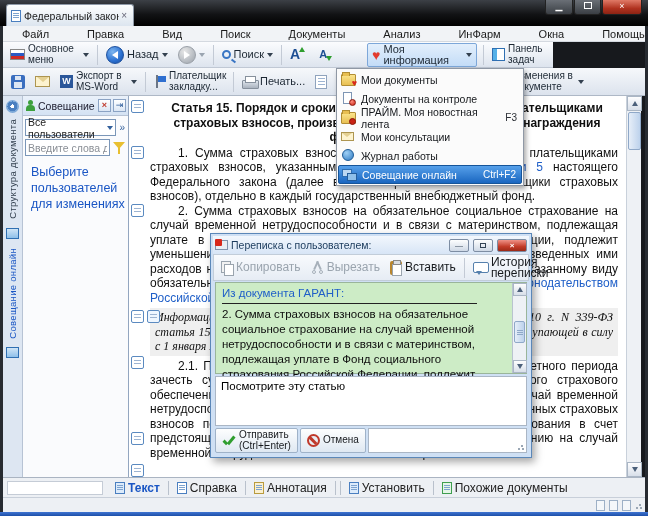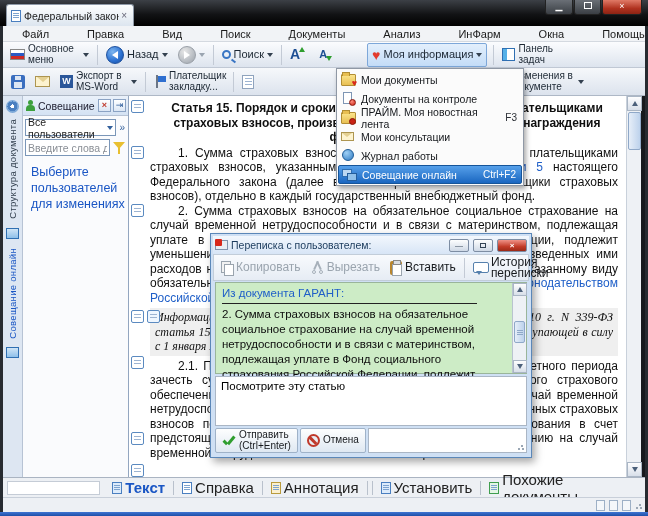--- a/index.html
+++ b/index.html
@@ -17,21 +17,21 @@
   .winbtn{height:15px;border:1px solid #222;border-top:none;background:linear-gradient(#6a6f76,#3a3e44);color:#fff;font-size:9px;line-height:13px;text-align:center;border-radius:0 0 3px 3px;margin-left:1px;}
   .winbtn.min{width:28px;}.winbtn.max{width:27px;}
   .winbtn.close{width:40px;background:linear-gradient(#e07a67,#b0321f 60%,#8c2314);}
   .maxglyph{display:inline-block;width:8px;height:7px;border:1px solid #fff;}
 
   
   #menubar{position:absolute;left:3px;top:26px;width:642px;height:16px;background:#f1f3f6;display:flex;align-items:center;font-size:11px;color:#1a1a1a;border-bottom:1px solid #d4d9e0;}
   #menubar span{padding:0 19px;}
 
   
-  #toolbar1{position:absolute;left:3px;top:42px;width:642px;height:26px;background:linear-gradient(#fbfcfe,#dde4ee);border-bottom:1px solid #c0c8d4;display:flex;align-items:center;}
+  #toolbar1{position:absolute;left:3px;top:42px;width:550px;height:26px;background:linear-gradient(#fbfcfe,#dde4ee);border-bottom:1px solid #c0c8d4;display:flex;align-items:center;}
   #toolbar2{position:absolute;left:3px;top:68px;width:642px;height:28px;background:linear-gradient(#f6f8fb,#dce3ed);border-bottom:1px solid #aeb8c6;display:flex;align-items:center;}
   .tbtn{display:flex;align-items:center;gap:3px;padding:1px 4px;font-size:10px;color:#1c2733;line-height:10.5px;height:24px;border:1px solid transparent;border-radius:2px;}
   .tbtn .cap{text-align:left;}
   .vsep{width:1px;height:20px;background:#c3cad5;margin:0 3px;flex:none;}
   .caret{width:0;height:0;border-left:3px solid transparent;border-right:3px solid transparent;border-top:4px solid #33404f;flex:none;}
   .caret.dis{border-top-color:#9aa4b0;}
   .flag-ru{width:15px;height:11px;border:1px solid #888;background:linear-gradient(#fff 33%,#2b59c3 33% 66%,#cf2b24 66%);flex:none;}
   .navcirc{width:18px;height:18px;border-radius:50%;display:flex;align-items:center;justify-content:center;flex:none;}
   .navcirc.back{background:radial-gradient(circle at 35% 30%,#7db6f0,#2a6fd0 60%,#1b4f9e);border:1px solid #1b4f9e;}
   .navcirc.fwd{background:radial-gradient(circle at 35% 30%,#e8e8e8,#b9bec4 60%,#9aa0a8);border:1px solid #9aa0a8;}
@@ -167,21 +167,21 @@
   .bigcheck::after{content:"";position:absolute;left:4px;top:4px;width:10px;height:2.5px;background:#2f9e2f;transform:rotate(-50deg);}
   .nosign{width:13px;height:13px;border:2.5px solid #c0392b;border-radius:50%;position:relative;flex:none;background:#e8edf3;}
   .nosign::after{content:"";position:absolute;left:-1px;top:3px;width:10px;height:2.5px;background:#c0392b;transform:rotate(45deg);}
   #dlg-right{flex:1;background:#fff;border:1px solid #aab6c5;position:relative;}
   .grip{position:absolute;right:1px;bottom:1px;width:8px;height:8px;background:
     radial-gradient(circle at 2px 6px,#9aa7b5 1px,transparent 1.2px),
     radial-gradient(circle at 5px 3px,#9aa7b5 1px,transparent 1.2px),
     radial-gradient(circle at 6px 6px,#9aa7b5 1px,transparent 1.2px);}
 
   
-  #tabbar{position:absolute;left:3px;top:477px;width:642px;height:20px;background:#edf0f4;border-top:1px solid #aab4c2;display:flex;align-items:center;font-size:15px;color:#222;}
+  #tabbar{position:absolute;left:3px;top:477px;width:642px;height:20px;background:#edf0f4;border-top:1px solid #aab4c2;display:flex;align-items:center;font-size:12px;color:#222;}
   #tabbar .spacer{width:96px;height:14px;background:#fff;border:1px solid #c5ccd6;margin:0 6px 0 4px;}
   .btab{display:flex;align-items:center;gap:3px;padding:0 6px;height:18px;}
   .btab.active{color:#1a56c4;font-weight:bold;}
   .tpage{width:10px;height:12px;border:1px solid #4a7fc0;background:#fff;position:relative;flex:none;}
   .tpage::after{content:"";position:absolute;left:1px;top:2px;width:6px;height:1px;background:#7da3cf;box-shadow:0 2px 0 #7da3cf,0 4px 0 #7da3cf;}
   .tpage.y{border-color:#b99b3e;background:#fbf0cf;}
   .tpage.g{border-color:#3f9e4f;background:#e4f6e6;}
   .tpage.b2{background:#dcebfb;}
   .tsep{width:1px;height:14px;background:#b9c1cc;margin:0 2px;}
   #statusbar{position:absolute;left:3px;top:497px;width:642px;height:15px;background:#edf0f4;border-top:1px solid #c8cfd9;}
@@ -279,20 +279,24 @@
     <span class="cap" style="width:52px">Экспорт в MS-Word</span>
     <span class="caret"></span>
   </div>
   <div class="vsep"></div>
   <div class="tbtn">
     <span class="bflag"></span>
     <span class="cap" style="width:56px">Плательщик закладку...</span>
   </div>
   <div class="vsep"></div>
   <div class="tbtn">
+    <span class="printer"></span>
+    <span style="font-size:11px">Печать...</span>
+  </div>
+  <div class="tbtn">
       <span class="pagebtn"></span>
     </div>
   <div class="tbtn" style="position:absolute;left:488px">
     <span class="chg-ico">
         <span class="pg"></span>
         <span class="ck">✓</span>
       </span>
     <span class="cap" style="width:62px">Изменения в документе</span>
     <span class="caret"></span>
   </div>

